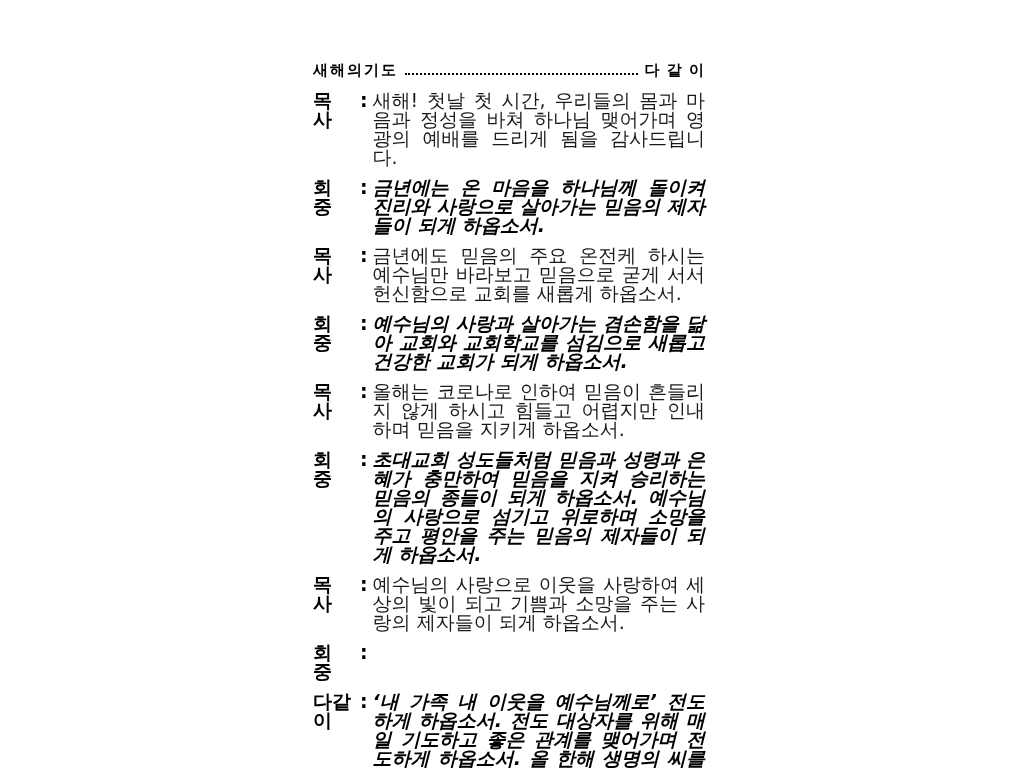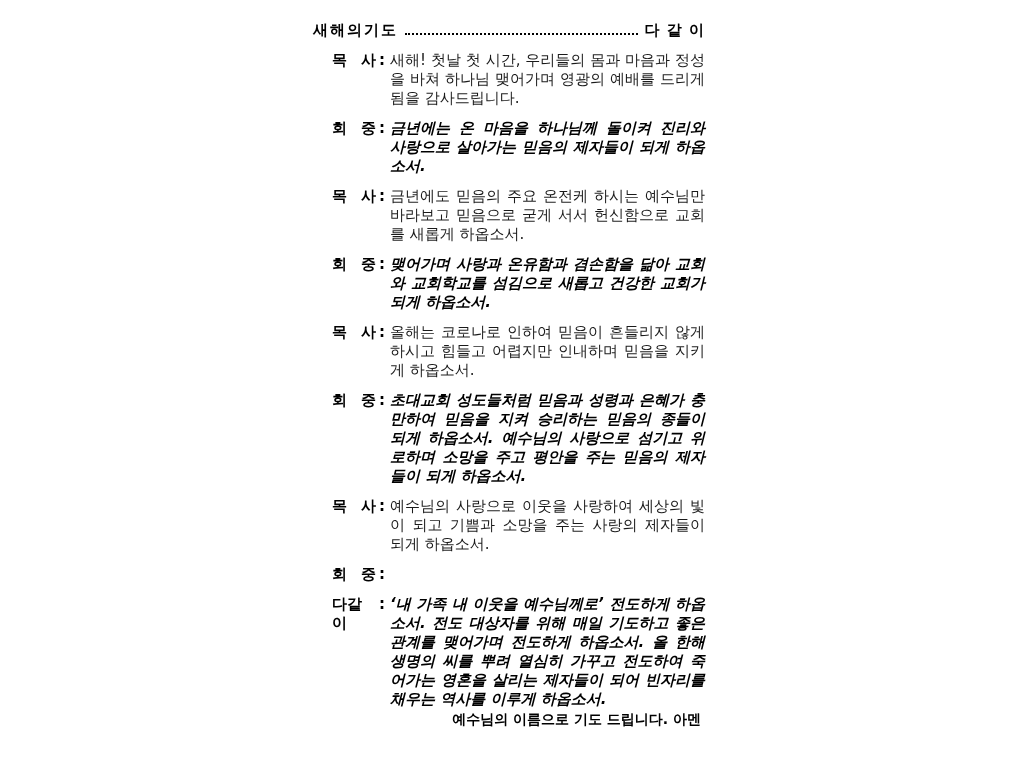--- a/index.html
+++ b/index.html
@@ -19,37 +19,37 @@
   .lead-row {
     display: flex;
     align-items: baseline;
     font-weight: bold;
     font-size: 15px;
     line-height: 20px;
     white-space: nowrap;
   }
   .lead-row .title {
     letter-spacing: 2px;
+    margin-top: 40px;
   }
   .leader {
     flex: 1 1 auto;
     border-bottom: 2px dotted #000;
     height: 0.72em;
     margin: 0 7px;
     min-width: 12px;
   }
   .performer { letter-spacing: 1px; }
 
   
   .resp {
     display: flex;
-    font-size: 15px;
+    font-size: 19px;
     line-height: 19px;
     margin-top: 11px;
-    margin-left: 19px;
   }
   .resp .speaker {
     flex: 0 0 44px;
     font-weight: bold;
     text-align: justify;
     text-align-last: justify;
   }
   .resp .colon {
     flex: 0 0 auto;
     font-weight: bold;
@@ -93,21 +93,21 @@
 
   <div class="resp r-regular">
     <span class="speaker">목 사</span>
     <span class="colon">:</span>
     <span class="text">금년에도 믿음의 주요 온전케 하시는 예수님만 바라보고 믿음으로 굳게 서서 헌신함으로 교회를 새롭게 하옵소서.</span>
   </div>
 
   <div class="resp r-bold">
     <span class="speaker">회 중</span>
     <span class="colon">:</span>
-    <span class="text">맺어가며 사랑과 온유함과 겸손함을 닮아 교회와 교회학교를 섬김으로 새롭고 건강한 교회가 되게 하옵소서.</span>
+    <span class="text">예수님의 사랑과 살아가는 겸손함을 닮아 교회와 교회학교를 섬김으로 새롭고 건강한 교회가 되게 하옵소서.</span>
   </div>
 
   <div class="resp r-regular">
     <span class="speaker">목 사</span>
     <span class="colon">:</span>
     <span class="text">올해는 코로나로 인하여 믿음이 흔들리지 않게 하시고 힘들고 어렵지만 인내하며 믿음을 지키게 하옵소서.</span>
   </div>
 
   <div class="resp r-bold">
     <span class="speaker">회 중</span>

